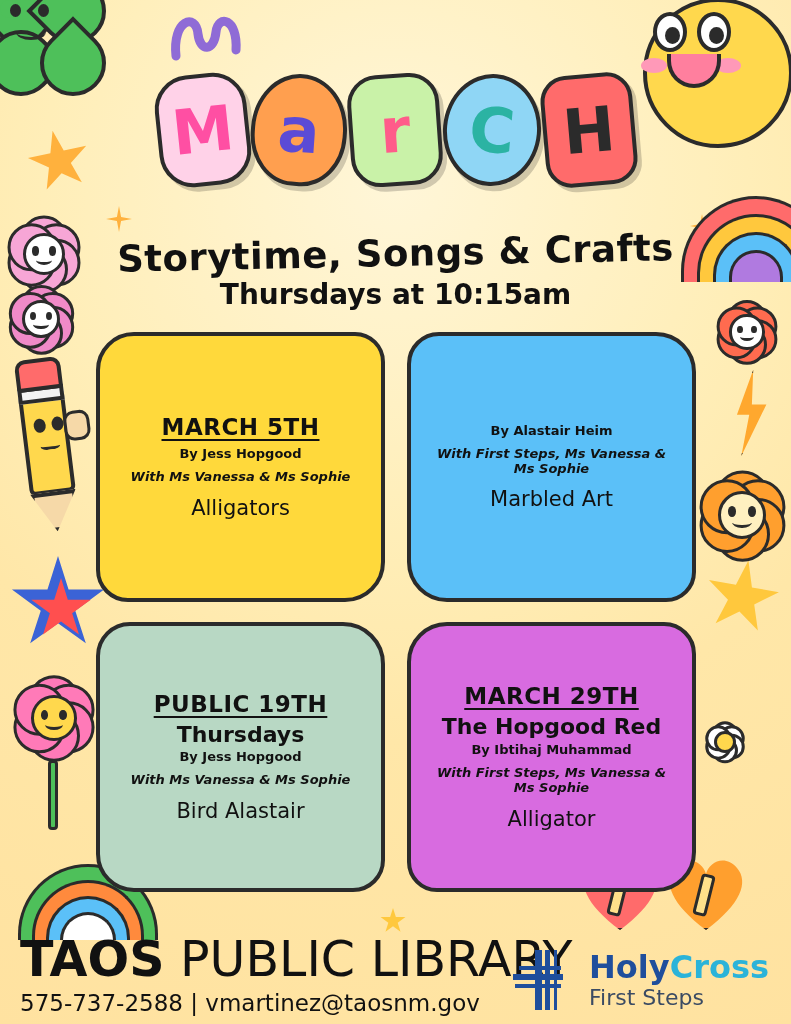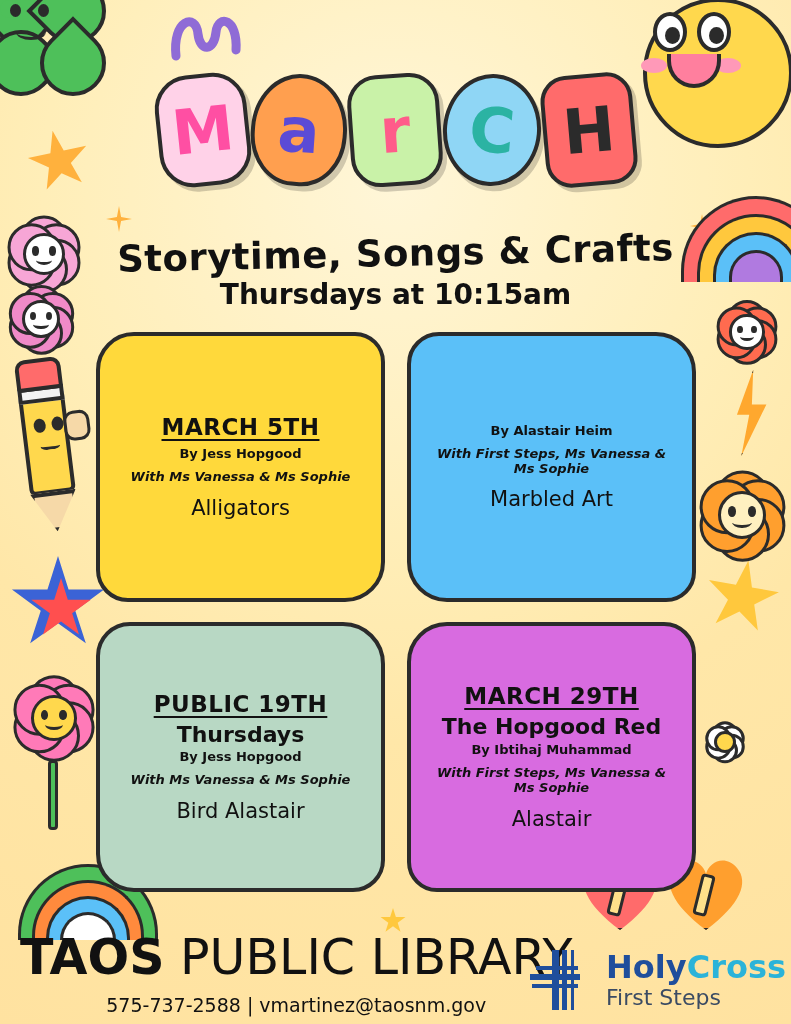--- a/index.html
+++ b/index.html
@@ -217,23 +217,23 @@
     display: flex; align-items: flex-start;
   }
   .lib-block { position: absolute; left: 20px; bottom: 8px; }
   .lib-name {
     font-family: "DejaVu Sans", sans-serif;
     font-size: 49px; color: #111; letter-spacing: 0px; line-height: 1;
   }
   .lib-name b { font-weight: bold; }
   .lib-contact {
     font-family: "DejaVu Sans", sans-serif;
-    font-size: 19px; color: #111; margin-top: 12px; text-align: center;
-  }
-  .hc-block { position: absolute; right: 5px; bottom: 14px; display: flex; align-items: center; gap: 20px; }
+    font-size: 23px; color: #111; margin-top: 6px;
+  }
+  .hc-block { position: absolute; right: 22px; bottom: 14px; display: flex; align-items: center; gap: 20px; }
   .hc-mark { width: 56px; height: 60px; position: relative; }
   .hc-mark span { position: absolute; background: #1f4e9c; }
   .hc-text { line-height: 1; }
   .hc-top { font-size: 32px; font-family: "DejaVu Sans", sans-serif; color: #1f4e9c; }
   .hc-top .cross { color: #2bb3d9; font-weight: bold; }
   .hc-top .holy { font-weight: bold; }
   .hc-sub { font-size: 22px; color: #3b4b63; margin-top: 4px; font-family: "DejaVu Sans", sans-serif; }
 </style>
 </head>
 <body>
@@ -440,21 +440,21 @@
       <div class="author">By Jess Hopgood</div>
       <div class="with">With Ms Vanessa &amp; Ms Sophie</div>
       <div class="craft">Bird Alastair</div>
     </div>
 
     <div class="card c4">
       <div class="date">MARCH 29TH</div>
       <div class="title">The Hopgood Red</div>
       <div class="author">By Ibtihaj Muhammad</div>
       <div class="with">With First Steps, Ms Vanessa &amp; Ms Sophie</div>
-      <div class="craft">Alastair</div>
+      <div class="craft">Alligator</div>
     </div>
 
   </div>
 
   <div class="footer">
     <div class="lib-block">
       <div class="lib-name">
         <b>TAOS</b><span> PUBLIC LIBRARY</span>
       </div>
       <div class="lib-contact">575-737-2588  |  vmartinez@taosnm.gov</div>

